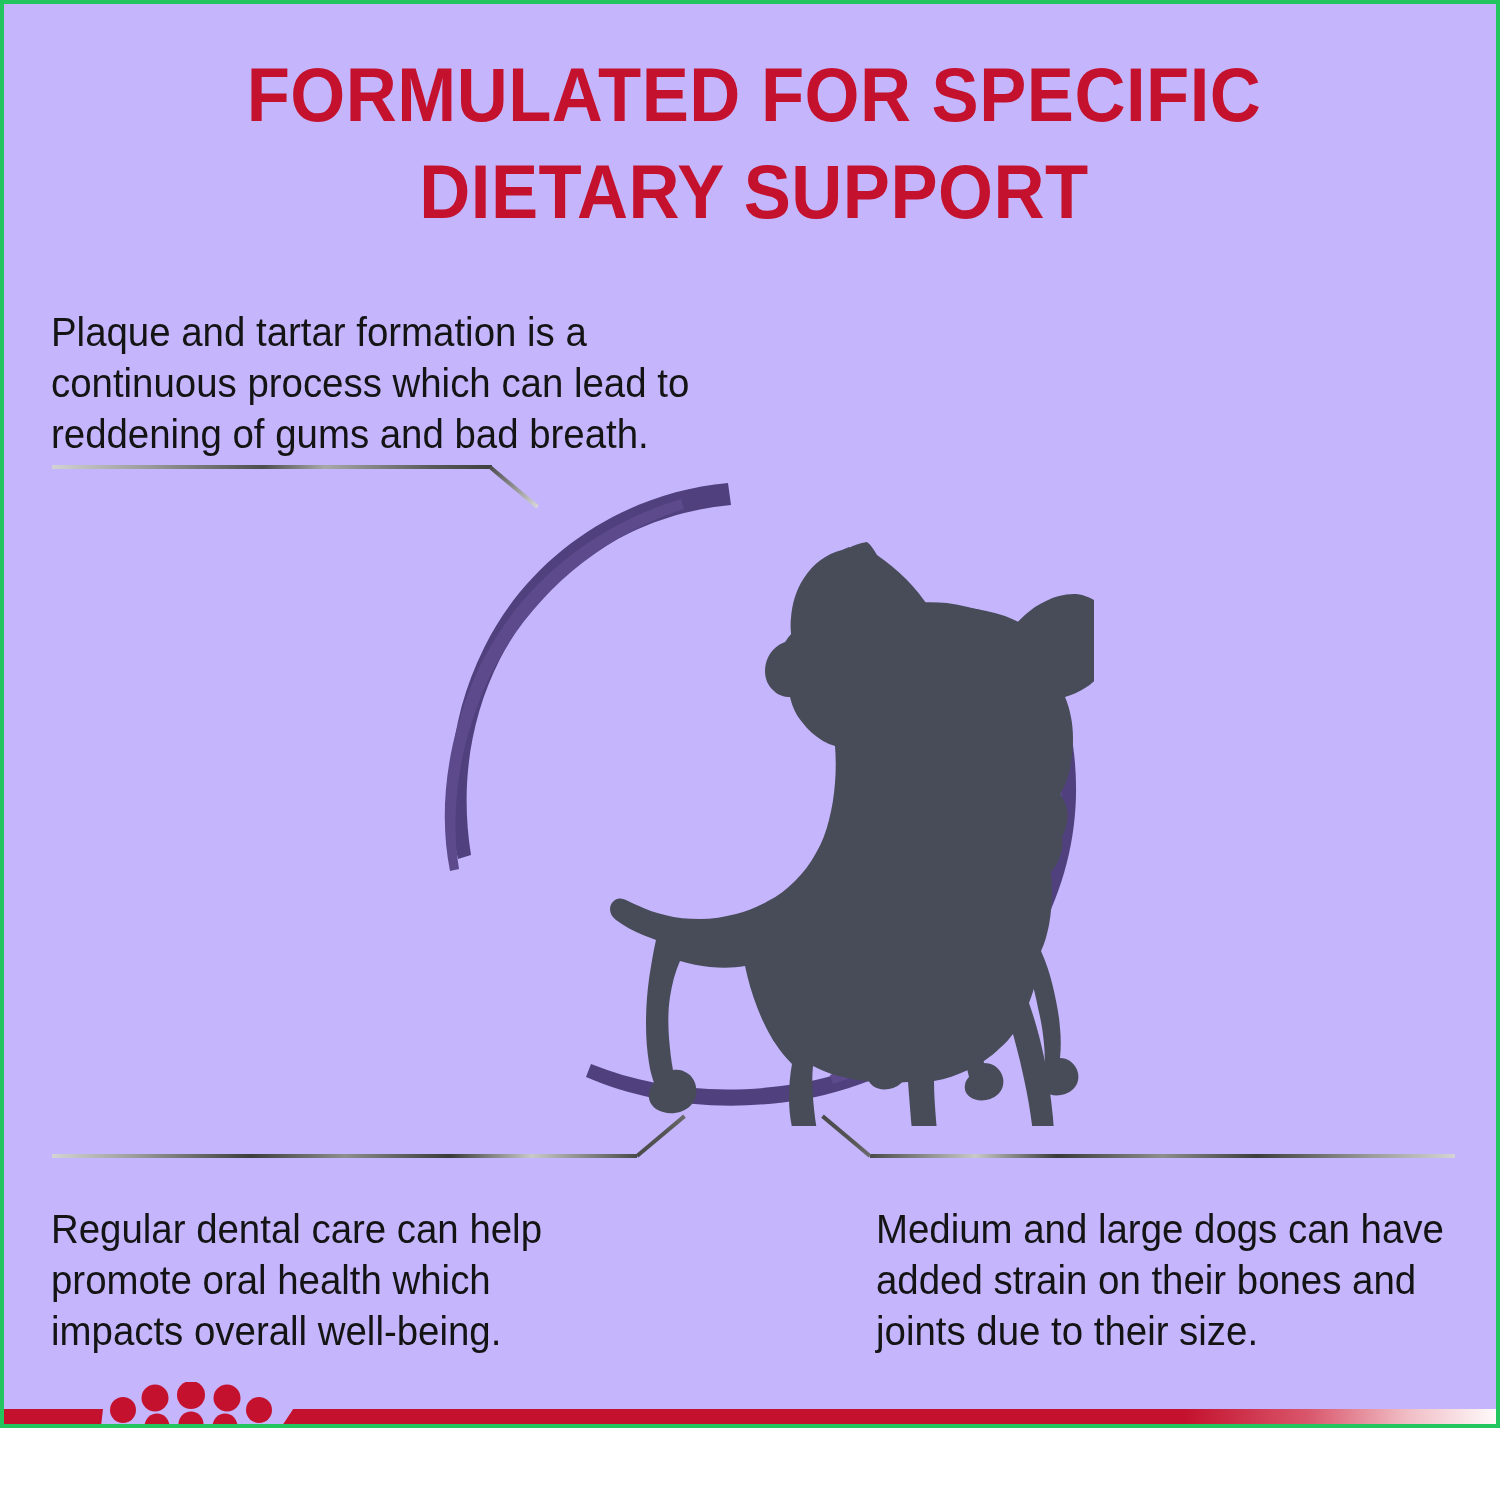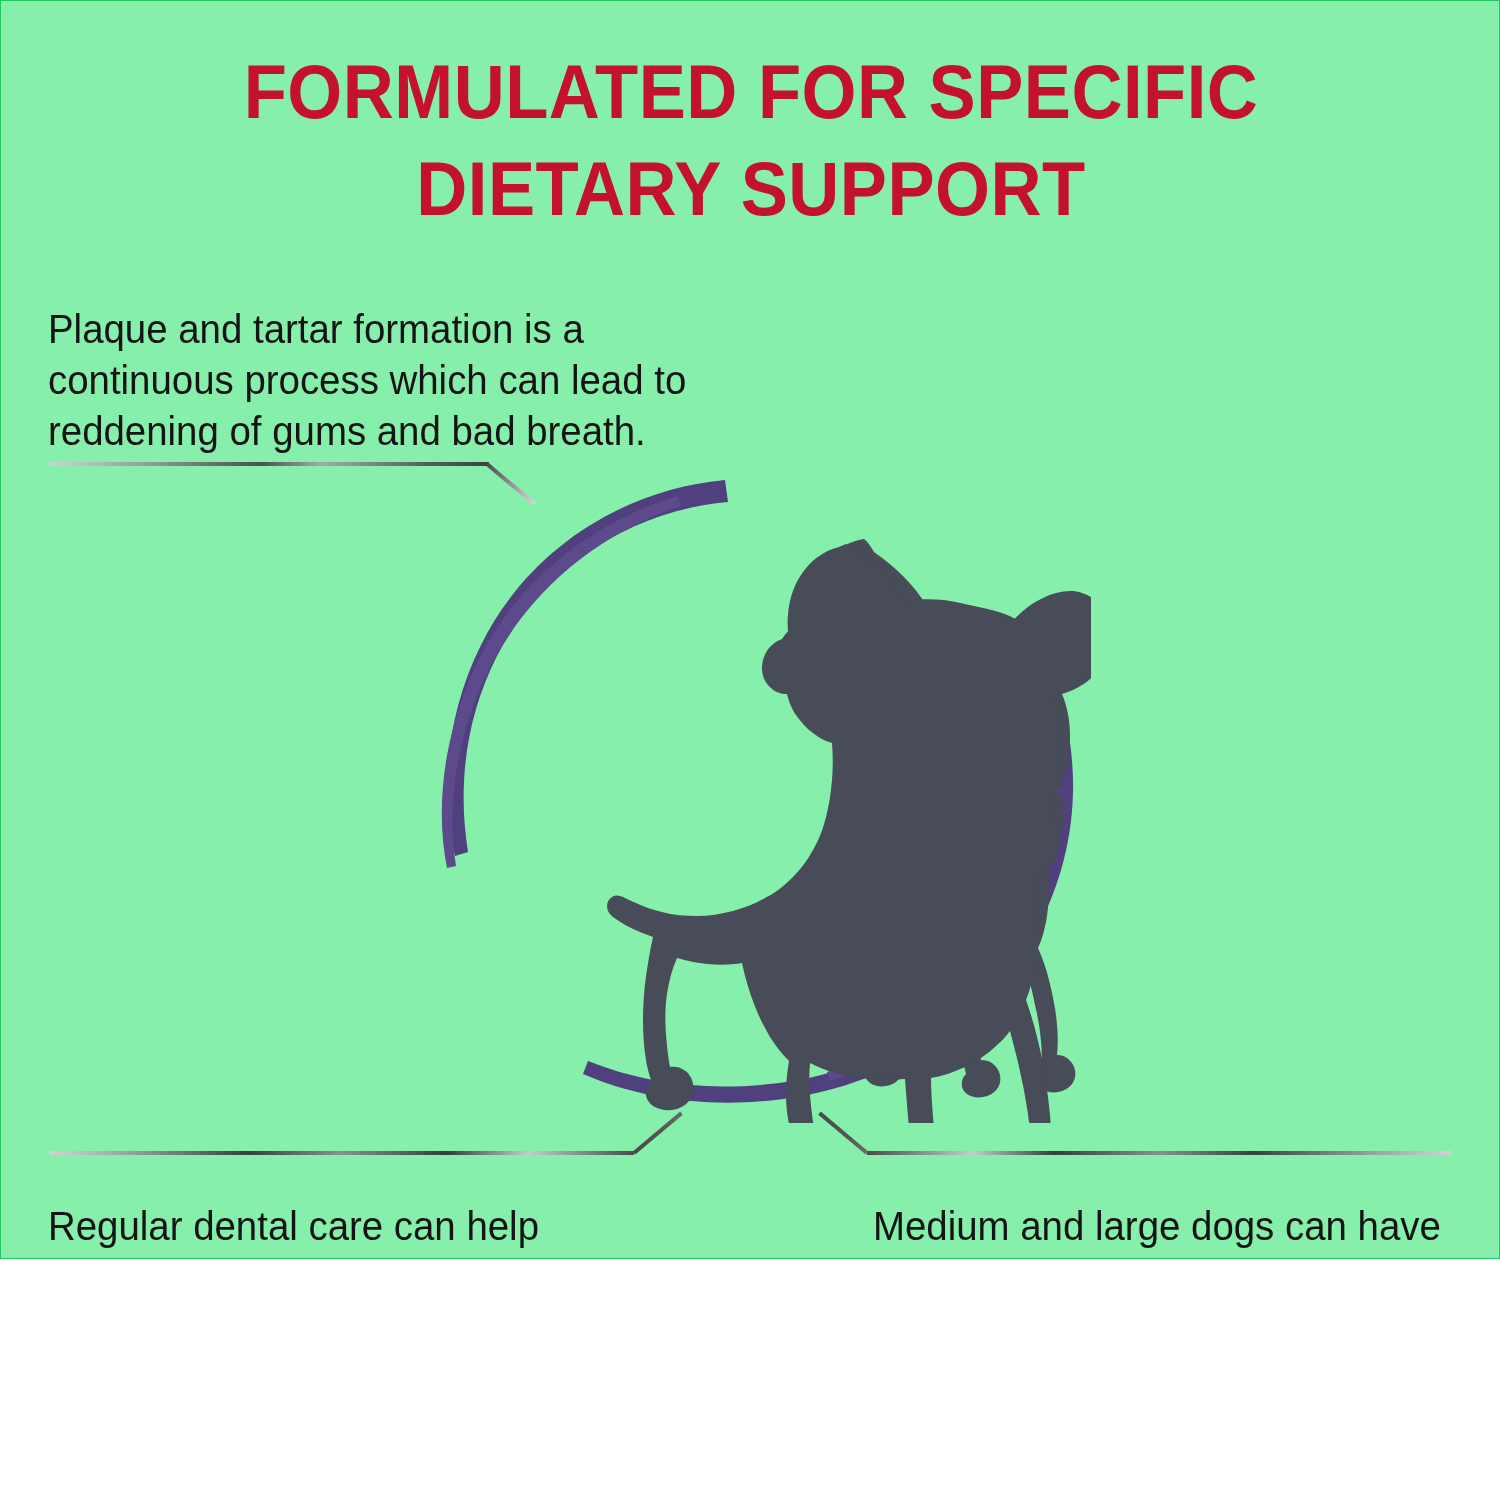--- a/index.html
+++ b/index.html
@@ -3,26 +3,26 @@
 <meta charset="utf-8">
 <style>
   html, body {
     margin: 0;
     padding: 0;
     background: #ffffff;
   }
   #canvas {
     position: relative;
     width: 1500px;
-    height: 1259px;
-    background: #86efac;
+    height: 1428px;
+    background: #c4b5fd;
     overflow: hidden;
     font-family: "Liberation Sans", "DejaVu Sans", sans-serif;
     box-sizing: border-box;
-    border: 1px solid #22c55e;
+    border: 4px solid #22c55e;
   }
 
   
   #headline {
     position: absolute;
     left: 0;
     top: 42px;
     width: 1500px;
     text-align: center;
     color: #C4122E;

